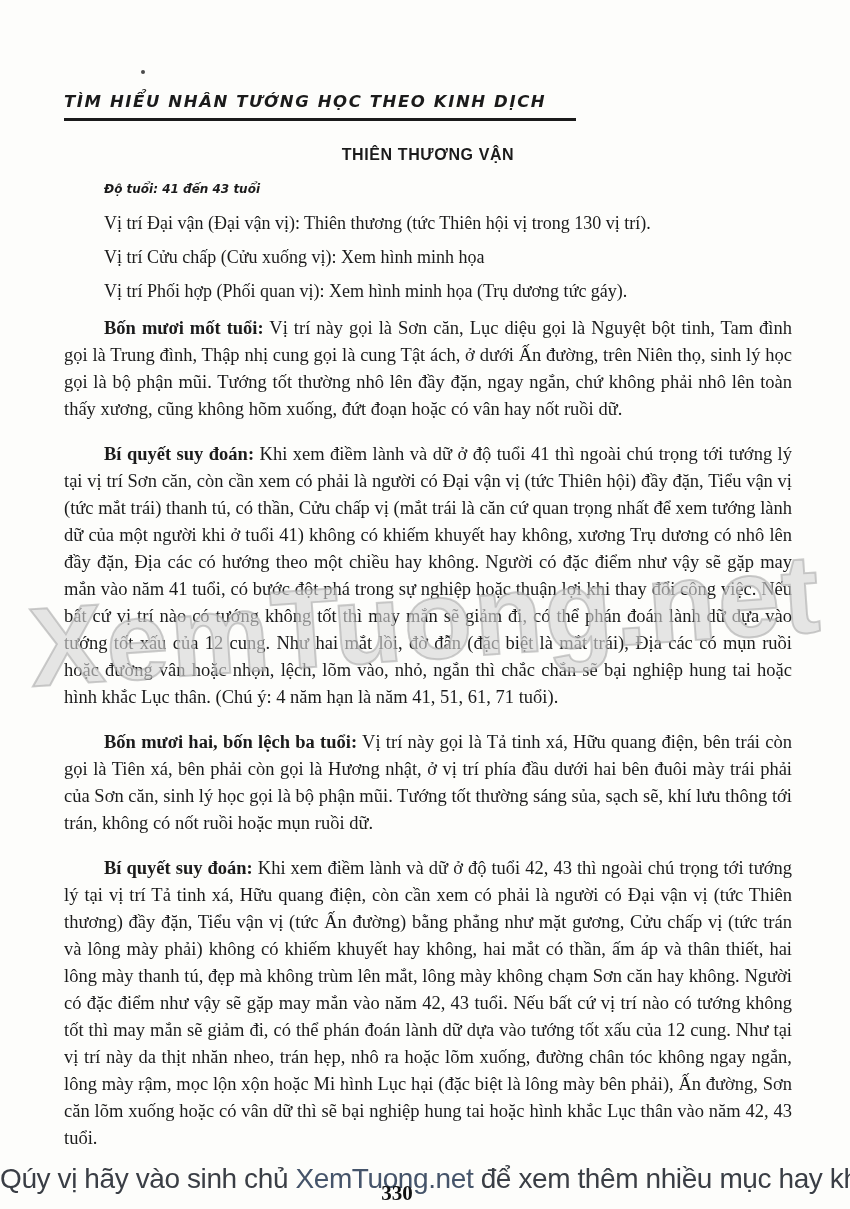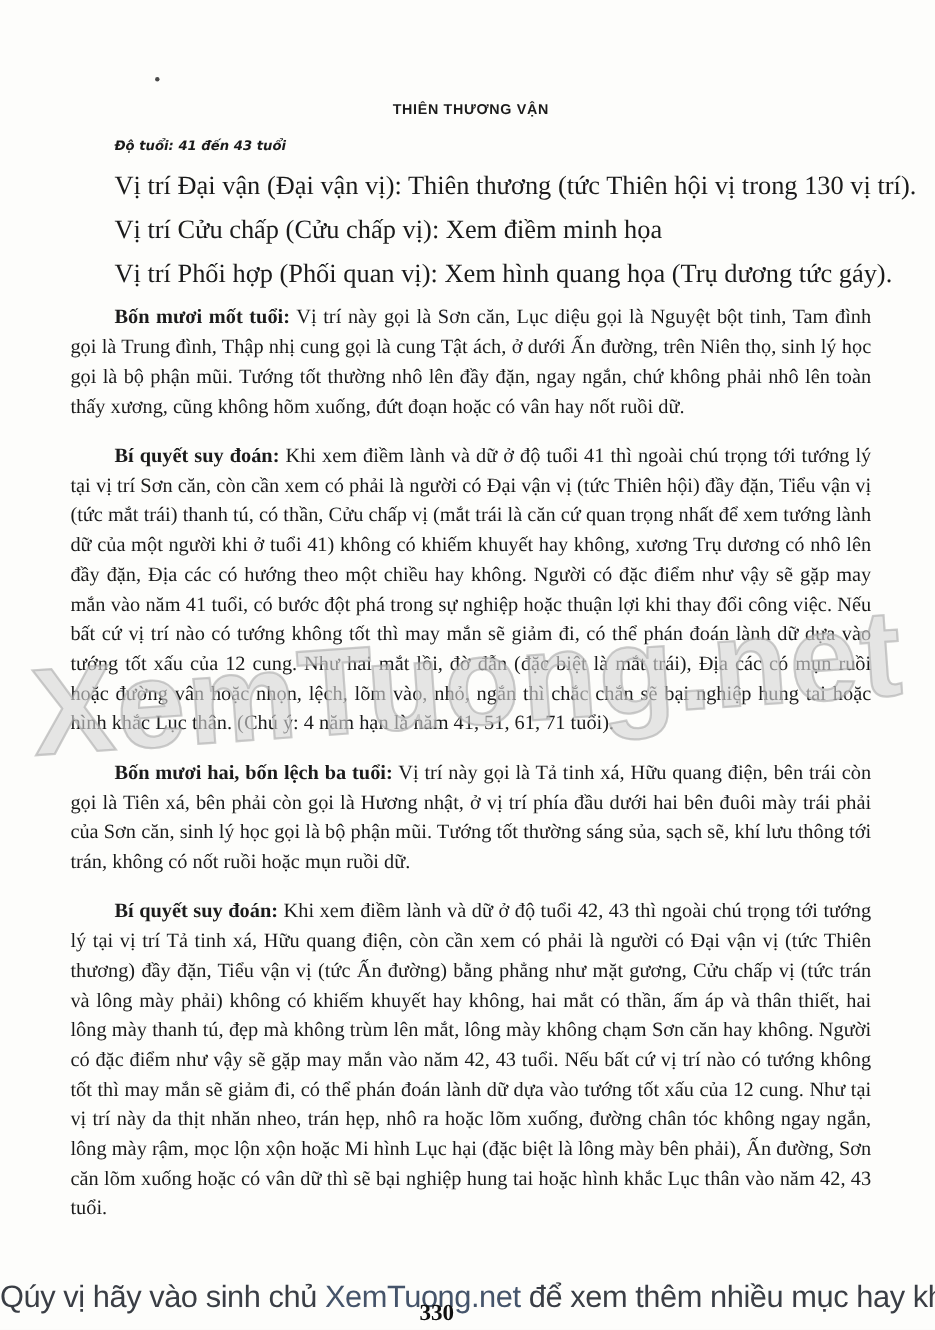--- a/index.html
+++ b/index.html
@@ -25,31 +25,31 @@
     font-style:italic;font-weight:bold;
     font-size:16.5px;letter-spacing:1.6px;
     border-bottom:3px solid #1b1b1b;
     padding:0 30px 7px 0;
     white-space:nowrap;
   }
   .chapter-title{
     margin:0 0 18px 0;
     text-align:center;
     font-family:"Liberation Sans",sans-serif;
-    font-size:13px;font-weight:bold;letter-spacing:.6px;
+    font-size:16px;font-weight:bold;letter-spacing:.6px;
   }
   .age-line{
     font-family:"DejaVu Sans",sans-serif;
     font-style:italic;font-weight:600;
     font-size:12px;
     margin:0 0 17px 40px;
   }
   .position-list{margin:0;}
   .pos-line{
-    font-size:24px;
+    font-size:18px;
     margin:0 0 13px 40px;
     white-space:nowrap;
   }
   .para{
     margin:18px 0 0 0;
     font-size:18.5px;
     line-height:27px;
     text-align:justify;
     text-indent:40px;
   }
@@ -90,29 +90,32 @@
     color:#101010;
   }
 </style>
 </head>
 <body>
 
 <div class="page">
 
   <span class="stray-dot"></span>
 
+  <div class="running-header">
+    <span class="running-header-text">TÌM HIỂU NHÂN TƯỚNG HỌC THEO KINH DỊCH</span>
+  </div>
 
   <h1 class="chapter-title">THIÊN THƯƠNG VẬN</h1>
 
   <div class="age-line">Độ tuổi: 41 đến 43 tuổi</div>
 
   <div class="position-list">
     <div class="pos-line">Vị trí Đại vận (Đại vận vị): Thiên thương (tức Thiên hội vị trong 130 vị trí).</div>
-    <div class="pos-line">Vị trí Cửu chấp (Cửu chấp vị): Xem điềm minh họa</div>
-    <div class="pos-line">Vị trí Phối hợp (Phối quan vị): Xem hình quang họa (Trụ dương tức gáy).</div>
+    <div class="pos-line">Vị trí Cửu chấp (Cửu xuống vị): Xem hình minh họa</div>
+    <div class="pos-line">Vị trí Phối hợp (Phối quan vị): Xem hình minh họa (Trụ dương tức gáy).</div>
   </div>
 
   <p class="para first"><span class="lead">Bốn mươi mốt tuổi:</span><span> Vị trí này gọi là Sơn căn, Lục diệu gọi là Nguyệt bột tinh, Tam đình gọi là Trung đình, Thập nhị cung gọi là cung Tật ách, ở dưới Ấn đường, trên Niên thọ, sinh lý học gọi là bộ phận mũi. Tướng tốt thường nhô lên đầy đặn, ngay ngắn, chứ không phải nhô lên toàn thấy xương, cũng không hõm xuống, đứt đoạn hoặc có vân hay nốt ruồi dữ.</span></p>
 
   <p class="para"><span class="lead">Bí quyết suy đoán:</span><span> Khi xem điềm lành và dữ ở độ tuổi 41 thì ngoài chú trọng tới tướng lý tại vị trí Sơn căn, còn cần xem có phải là người có Đại vận vị (tức Thiên hội) đầy đặn, Tiểu vận vị (tức mắt trái) thanh tú, có thần, Cửu chấp vị (mắt trái là căn cứ quan trọng nhất để xem tướng lành dữ của một người khi ở tuổi 41) không có khiếm khuyết hay không, xương Trụ dương có nhô lên đầy đặn, Địa các có hướng theo một chiều hay không. Người có đặc điểm như vậy sẽ gặp may mắn vào năm 41 tuổi, có bước đột phá trong sự nghiệp hoặc thuận lợi khi thay đổi công việc. Nếu bất cứ vị trí nào có tướng không tốt thì may mắn sẽ giảm đi, có thể phán đoán lành dữ dựa vào tướng tốt xấu của 12 cung. Như hai mắt lồi, đờ đẫn (đặc biệt là mắt trái), Địa các có mụn ruồi hoặc đường vân hoặc nhọn, lệch, lõm vào, nhỏ, ngắn thì chắc chắn sẽ bại nghiệp hung tai hoặc hình khắc Lục thân. (Chú ý: 4 năm hạn là năm 41, 51, 61, 71 tuổi).</span></p>
 
   <p class="para"><span class="lead">Bốn mươi hai, bốn lệch ba tuổi:</span><span> Vị trí này gọi là Tả tinh xá, Hữu quang điện, bên trái còn gọi là Tiên xá, bên phải còn gọi là Hương nhật, ở vị trí phía đầu dưới hai bên đuôi mày trái phải của Sơn căn, sinh lý học gọi là bộ phận mũi. Tướng tốt thường sáng sủa, sạch sẽ, khí lưu thông tới trán, không có nốt ruồi hoặc mụn ruồi dữ.</span></p>
 
   <p class="para"><span class="lead">Bí quyết suy đoán:</span><span> Khi xem điềm lành và dữ ở độ tuổi 42, 43 thì ngoài chú trọng tới tướng lý tại vị trí Tả tinh xá, Hữu quang điện, còn cần xem có phải là người có Đại vận vị (tức Thiên thương) đầy đặn, Tiểu vận vị (tức Ấn đường) bằng phẳng như mặt gương, Cửu chấp vị (tức trán và lông mày phải) không có khiếm khuyết hay không, hai mắt có thần, ấm áp và thân thiết, hai lông mày thanh tú, đẹp mà không trùm lên mắt, lông mày không chạm Sơn căn hay không. Người có đặc điểm như vậy sẽ gặp may mắn vào năm 42, 43 tuổi. Nếu bất cứ vị trí nào có tướng không tốt thì may mắn sẽ giảm đi, có thể phán đoán lành dữ dựa vào tướng tốt xấu của 12 cung. Như tại vị trí này da thịt nhăn nheo, trán hẹp, nhô ra hoặc lõm xuống, đường chân tóc không ngay ngắn, lông mày rậm, mọc lộn xộn hoặc Mi hình Lục hại (đặc biệt là lông mày bên phải), Ấn đường, Sơn căn lõm xuống hoặc có vân dữ thì sẽ bại nghiệp hung tai hoặc hình khắc Lục thân vào năm 42, 43 tuổi.</span></p>
 

